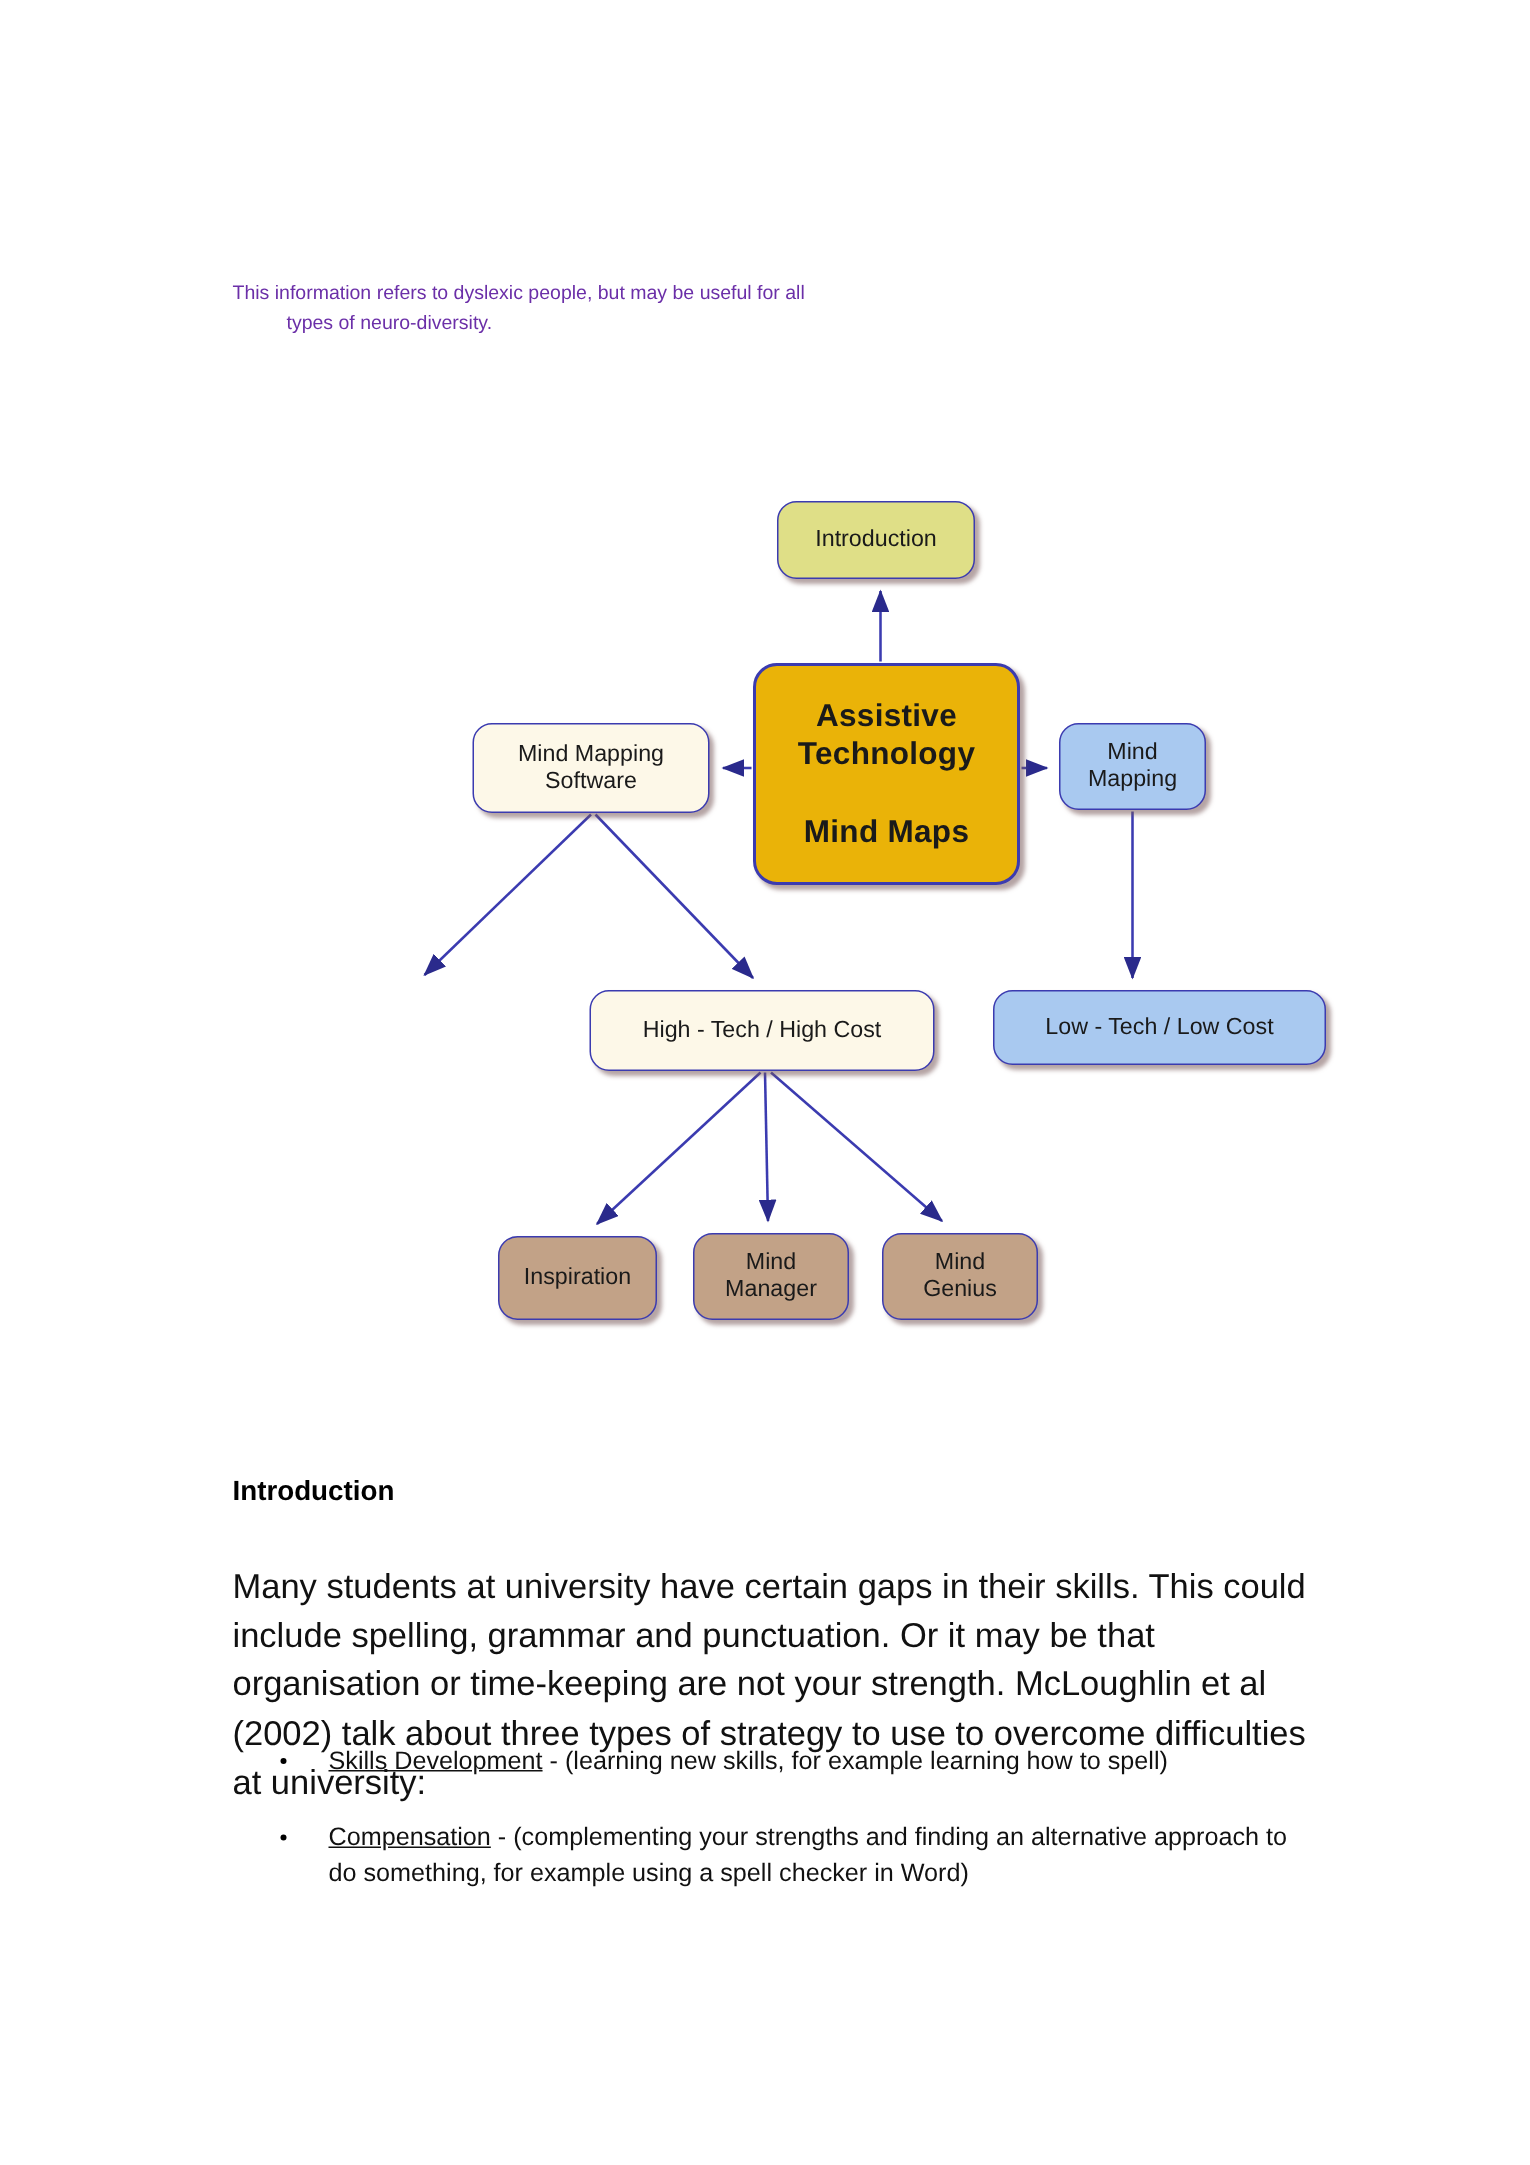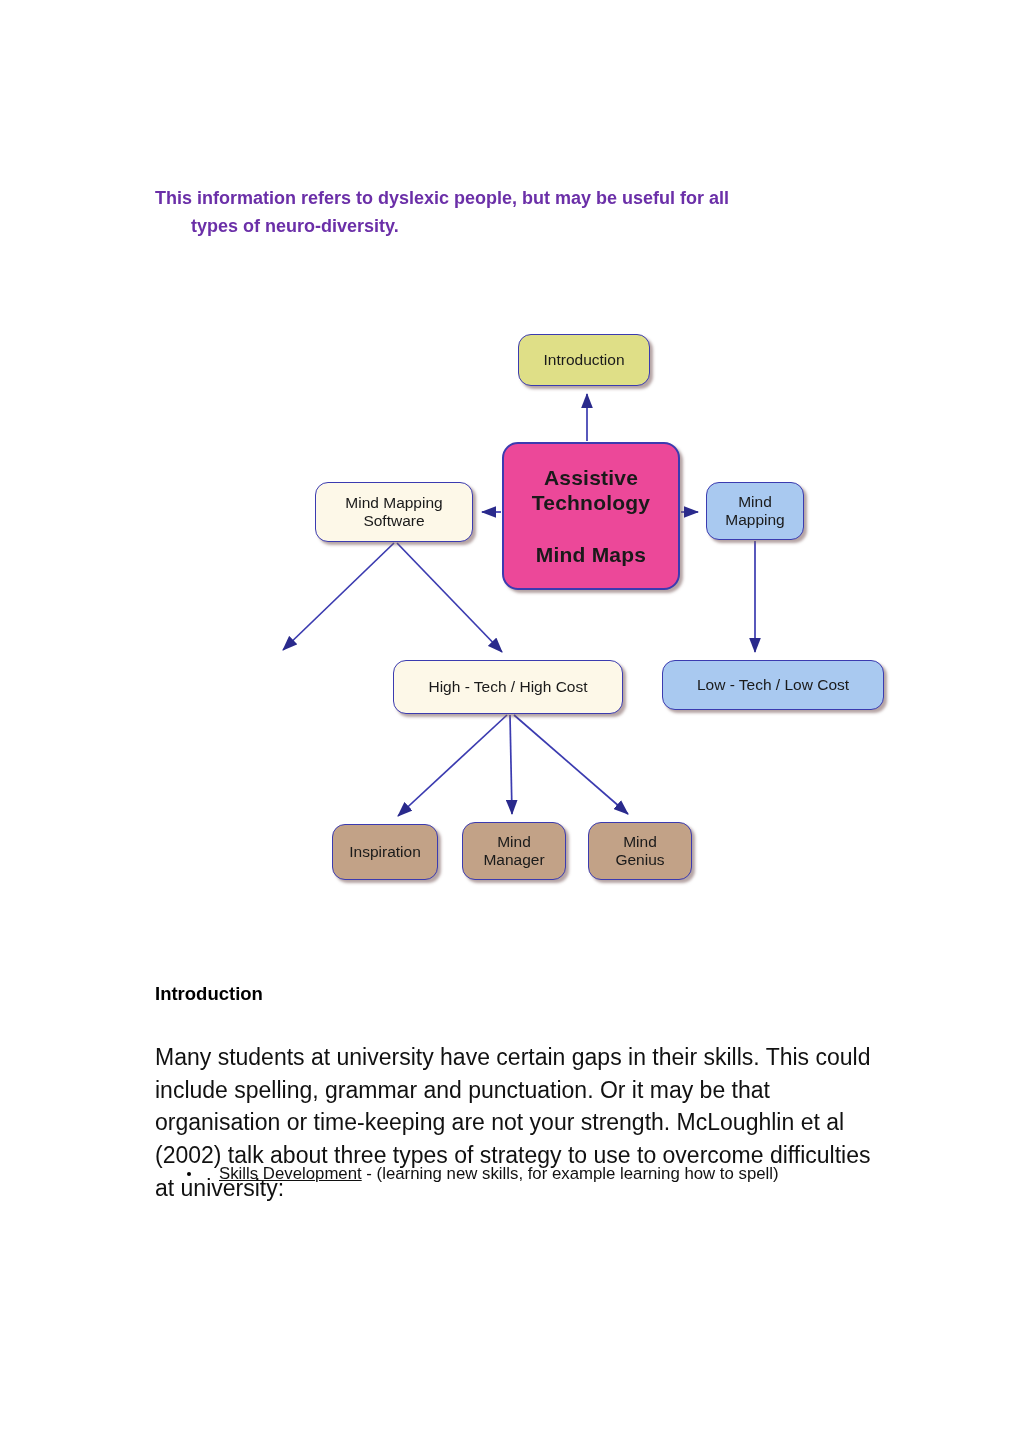--- a/index.html
+++ b/index.html
@@ -32,22 +32,22 @@
     font-weight: bold;
     letter-spacing: 0.1px;
     line-height: 1.15;
     color: #000000;
   }
   .doc-subtitle {
     position: absolute;
     left: 155px;
     top: 185px;
     width: 680px;
-    font-size: 18px;
-    font-weight: bold;
+    font-size: 13px;
+    font-weight: normal;
     color: #6b2fa8;
     line-height: 1.55;
     text-indent: 0;
   }
   .doc-subtitle .line2 {
     display: block;
     padding-left: 36px;
   }
 
   
@@ -78,21 +78,21 @@
     color: #1a1a1a;
     box-shadow: 3px 3px 3px rgba(120, 90, 90, 0.55);
     z-index: 2;
     white-space: pre-line;
   }
   .node.khaki   { background: #dfdf87; }
   .node.cream   { background: #fdf8e8; }
   .node.blue    { background: #a9c9f0; }
   .node.tan     { background: #c2a287; }
   .node.green   {
-    background: #ec4899;
+    background: #eab308;
     border: 2px solid #3b3bb0;
     border-radius: 16px;
     font-weight: bold;
     font-size: 21px;
     line-height: 1.22;
     letter-spacing: 0.2px;
   }
 
   
   #node-introduction      { left: 368px; top: 24px;  width: 132px; height: 52px; }
@@ -217,15 +217,19 @@
 
   <h2 class="section-heading">Introduction</h2>
 
   <p class="body-para">Many students at university have certain gaps in their skills. This could include spelling, grammar and punctuation. Or it may be that organisation or time-keeping are not your strength. McLoughlin et al (2002) talk about three types of strategy to use to overcome difficulties at university:</p>
 
   <ul class="bullet-list">
     <li class="bullet-item">
       <span class="dot"></span>
       <span class="lead">Skills Development</span><span> - (learning new skills, for example learning how to spell)</span>
     </li>
+    <li class="bullet-item">
+      <span class="dot"></span>
+      <span class="lead">Compensation</span><span> - (complementing your strengths and finding an alternative approach to do something, for example using a spell checker in Word)</span>
+    </li>
   </ul>
 
 </div>
 
 </body></html>

